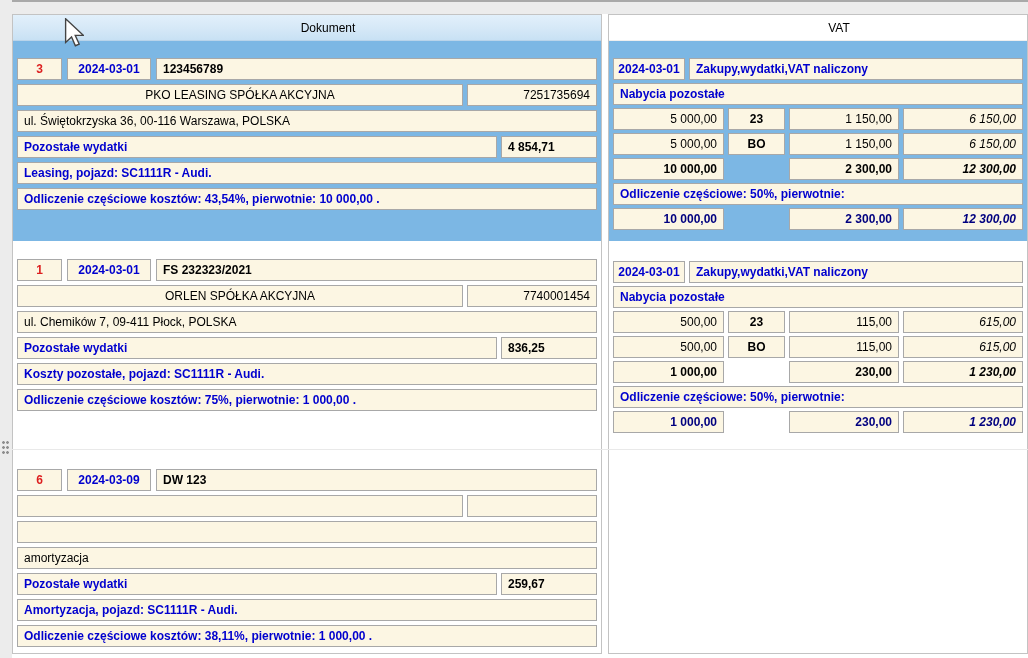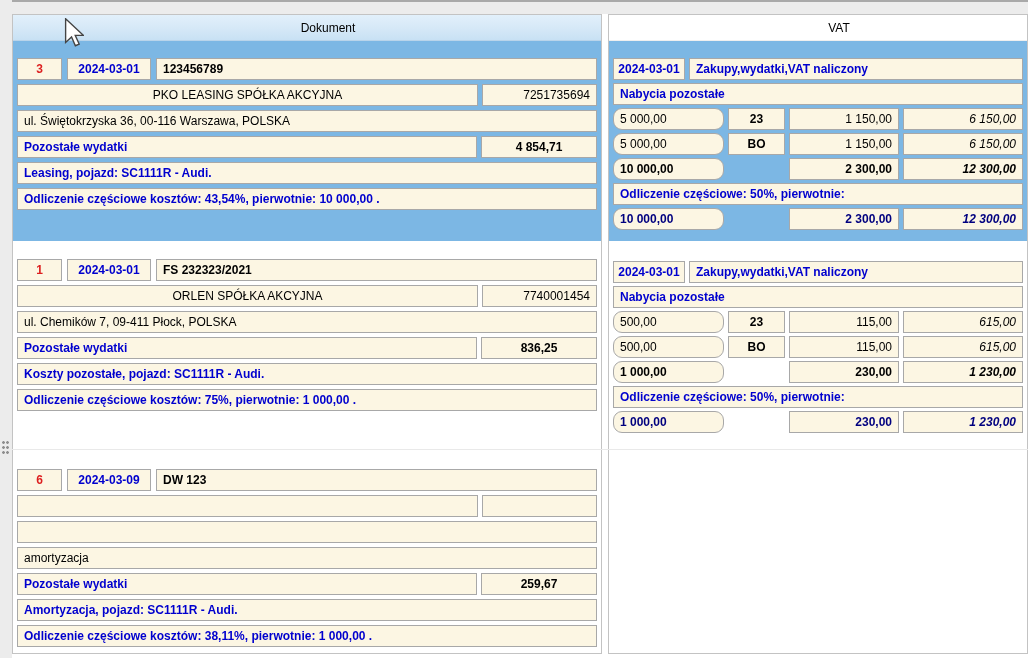--- a/index.html
+++ b/index.html
@@ -28,30 +28,30 @@
   .row.head{gap:5px;}
 
   .f{
     box-sizing:border-box;height:22px;background:#FCF6E3;border:1px solid #A8A8A8;
     font-size:12px;line-height:20px;padding:0 6px;white-space:nowrap;overflow:hidden;color:#000;
   }
   .seq{width:45px;text-align:center;color:#DD1F1F;font-weight:bold;padding:0 2px;}
   .date{width:84px;text-align:center;color:#0000CE;font-weight:bold;padding:0 2px;}
   .docnum{flex:1;font-weight:bold;}
   .name{flex:1;text-align:center;}
-  .nip{width:115px;text-align:right;}
+  .nip{width:130px;text-align:right;}
   .full{flex:1;}
   .lab{color:#0000CE;font-weight:bold;}
-  .amt{width:116px;text-align:center;font-weight:bold;}
+  .amt{width:96px;text-align:left;font-weight:bold;}
   .rec2{margin-top:18px;}
   .rec3{margin-top:58px;}
 
   .vdate{width:72px;text-align:center;color:#0000CE;font-weight:bold;padding:0 2px;}
   .vreg{flex:1;}
-  .vnet{width:111px;border-radius:9px;}
+  .vnet{width:111px;text-align:right;}
   .vrate{width:57px;text-align:center;font-weight:bold;}
   .vvat{width:110px;text-align:right;}
   .vgross{flex:1;text-align:right;font-style:italic;}
   .spacer{width:57px;background:transparent;border:none;}
   .b{font-weight:bold;}
   .orig .f{color:#00007F;font-weight:bold;}
   .vrec2{margin-top:20px;}
 
   .split-line{position:absolute;left:12px;top:449px;width:1016px;height:1px;background:#E9E9E9;}
   .drag-handle{

